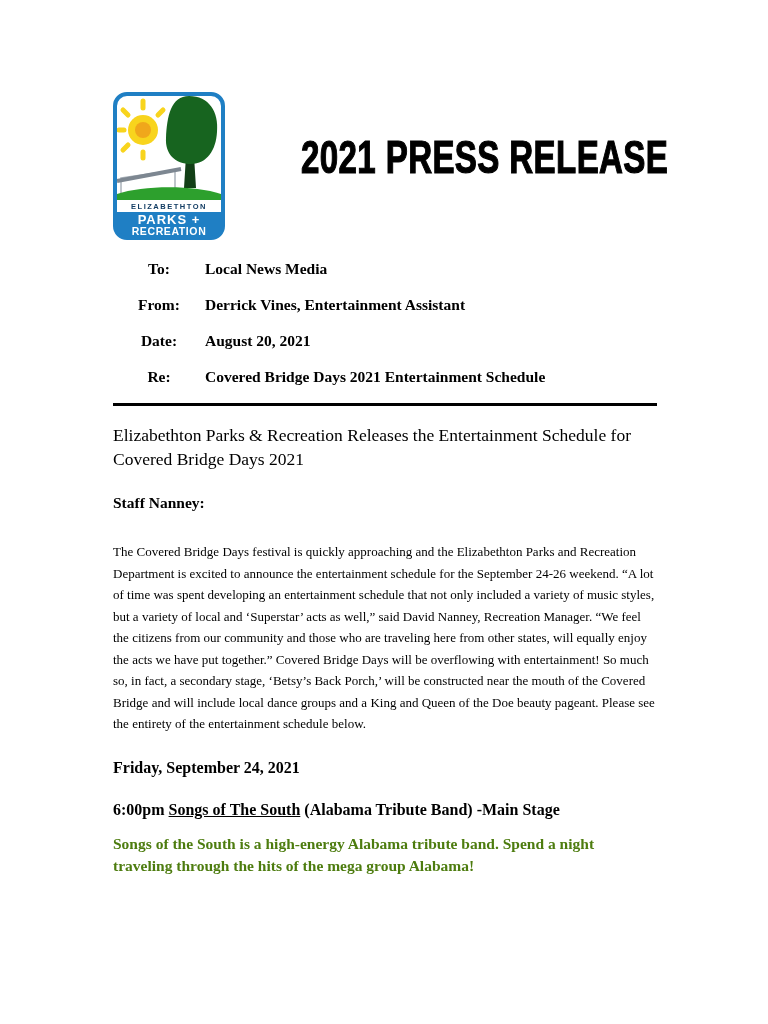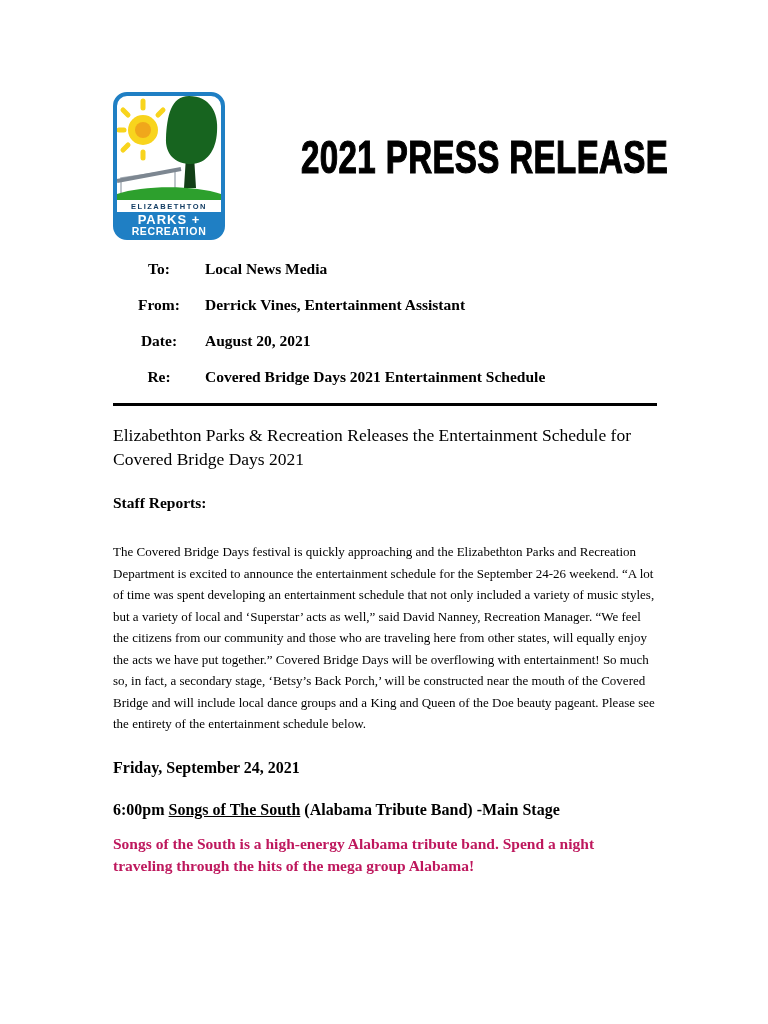--- a/index.html
+++ b/index.html
@@ -49,21 +49,21 @@
   .staff { margin-top: 22px; font-size: 15.5px; font-weight: bold; line-height: 20px; }
   .para { margin-top: 28px; font-size: 13px; font-weight: normal; line-height: 21.5px; }
   .date-heading { margin-top: 22px; font-size: 16px; font-weight: bold; line-height: 21px; }
   .event-line { margin-top: 21px; font-size: 16px; font-weight: bold; line-height: 21px; }
   .event-name { text-decoration: underline; }
   .event-desc {
     margin-top: 13px;
     font-size: 15.5px;
     font-weight: bold;
     line-height: 22px;
-    color: #be185d;
+    color: #4d7c0f;
   }
 </style>
 </head>
 <body>
 
 <div class="page">
   <div class="content">
 
     <div class="header">
       <svg class="logo" viewBox="0 0 112 148" aria-hidden="true">
@@ -123,21 +123,21 @@
       <div class="memo-row">
         <span class="memo-label">Re:</span>
         <span class="memo-value">Covered Bridge Days 2021 Entertainment Schedule</span>
       </div>
     </div>
 
     <hr class="rule">
 
     <h2 class="heading">Elizabethton Parks &amp; Recreation Releases the Entertainment Schedule for Covered Bridge Days 2021</h2>
 
-    <p class="staff">Staff Reports:</p>
+    <p class="staff">Staff Nanney:</p>
 
     <p class="para">The Covered Bridge Days festival is quickly approaching and the Elizabethton Parks and Recreation Department is excited to announce the entertainment schedule for the September 24-26 weekend. “A lot of time was spent developing an entertainment schedule that not only included a variety of music styles, but a variety of local and ‘Superstar’ acts as well,” said David Nanney, Recreation Manager. “We feel the citizens from our community and those who are traveling here from other states, will equally enjoy the acts we have put together.” Covered Bridge Days will be overflowing with entertainment! So much so, in fact, a secondary stage, ‘Betsy’s Back Porch,’ will be constructed near the mouth of the Covered Bridge and will include local dance groups and a King and Queen of the Doe beauty pageant. Please see the entirety of the entertainment schedule below.</p>
 
     <p class="date-heading">Friday, September 24, 2021</p>
 
     <p class="event-line"><span>6:00pm </span><span class="event-name">Songs of The South</span><span> (Alabama Tribute Band) -Main Stage</span></p>
 
     <p class="event-desc">Songs of the South is a high-energy Alabama tribute band. Spend a night traveling through the hits of the mega group Alabama!</p>
 
   </div>

